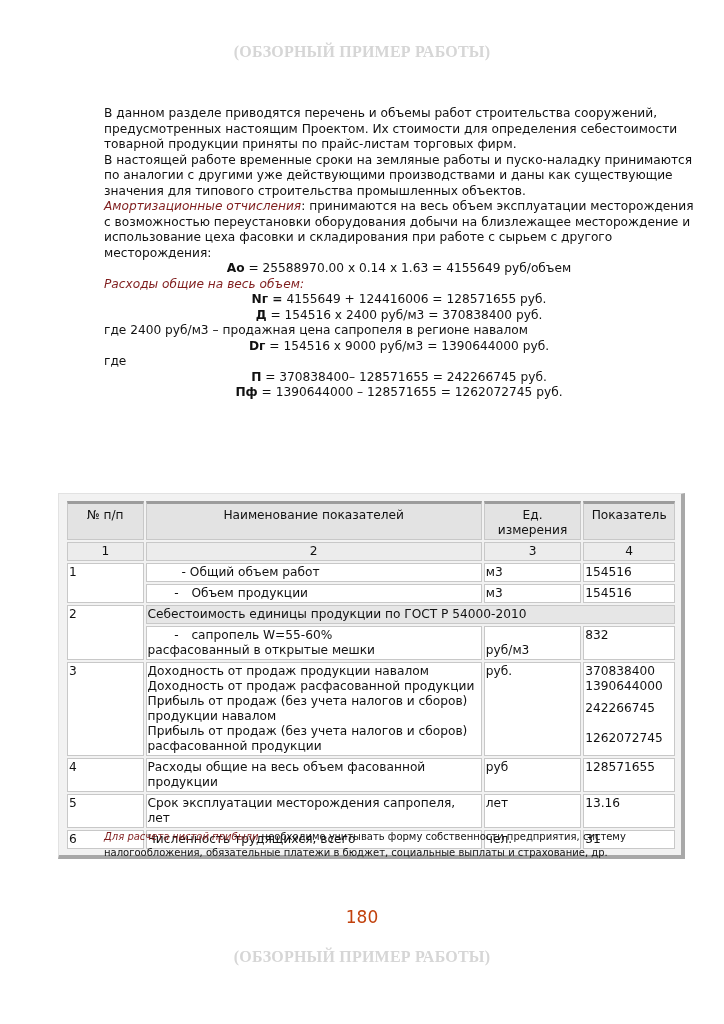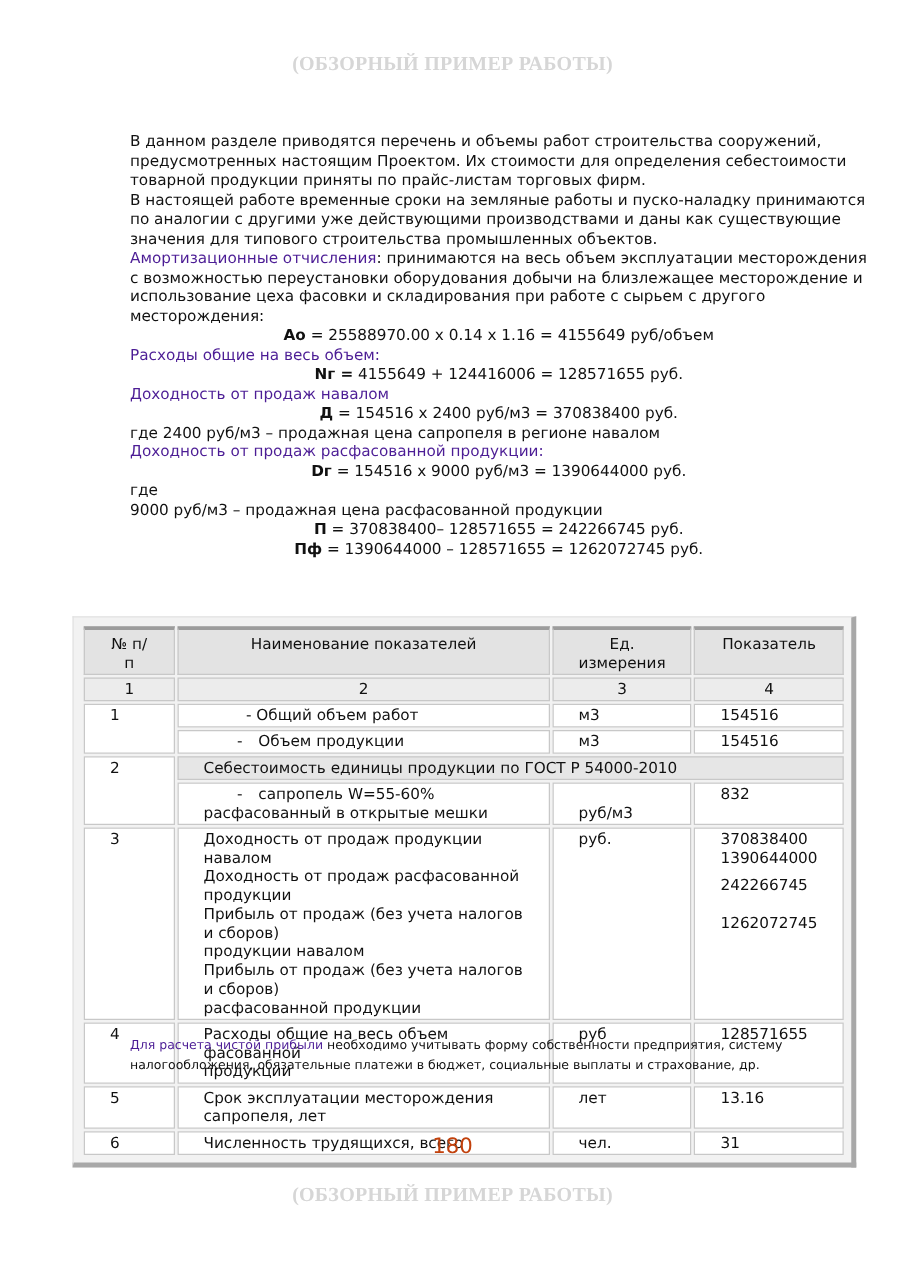--- a/index.html
+++ b/index.html
@@ -6,59 +6,56 @@
   body { width: 724px; height: 1024px; position: relative; overflow: hidden;
          font-family: "DejaVu Sans", sans-serif; color: #111; }
   .watermark { position: absolute; left: 0; width: 724px; text-align: center;
                font-family: "Liberation Serif", serif; font-weight: bold; font-size: 16px;
                color: #d6d6d6; letter-spacing: 0.2px; }
   .wm-top { top: 43px; }
   .wm-bottom { top: 948px; }
   .content { position: absolute; left: 104px; top: 106px; width: 590px;
              font-size: 12.2px; line-height: 15.5px; }
   .content p { margin: 0; }
-  .green { color: #4c1d95; }
+  .green { color: #7f1d1d; font-style: italic; }
   .center { text-align: center; }
   .formula b { font-weight: bold; margin-top: 16px; }
   .right-italic { text-align: right; font-style: italic; color: #2a8f1f; margin-top: 4px !important; }
   .table-frame { position: absolute; left: 58px; top: 493px; width: 627px;
                  background: #f2f2f2; border: 1px solid #e2e2e2;
                  border-right: 4px solid #a8a8a8; border-bottom: 4px solid #a8a8a8;
                  padding: 5px 4px 4px 6px; box-sizing: border-box; }
   table { border-collapse: separate; border-spacing: 2px; width: 100%;
           font-size: 12.2px; line-height: 15px; background: #f2f2f2; }
-  td { background: #fff; border: 1px solid #c8c8c8; padding: 1px 20px; vertical-align: top; }
+  td { background: #fff; border: 1px solid #c8c8c8; padding: 1px 1px; vertical-align: top; }
   td.hdr { background: #e3e3e3; border-top: 3px solid #9c9c9c; text-align: center; vertical-align: top; padding-top: 4px; height: 26px; }
   td.num { background: #ececec; text-align: center; }
   td.shaded { background: #e6e6e6; text-align: left; }
   .page-number { position: absolute; top: 907px; left: 0; width: 724px; text-align: center;
                  font-size: 17px; color: #c2410c; }
   .footer-text { position: absolute; left: 104px; top: 829px; width: 590px;
                  font-size: 10px; line-height: 16px; }
   .dash { display: inline-block; width: 22px; text-align: center; }
 </style>
 </head>
 <body>
 
 <div class="watermark wm-top">(ОБЗОРНЫЙ ПРИМЕР РАБОТЫ)</div>
 
 <div class="content">
   <p>В данном разделе приводятся перечень и объемы работ строительства сооружений, предусмотренных настоящим  Проектом. Их стоимости для определения себестоимости товарной продукции приняты по прайс-листам торговых фирм.</p>
   <p>В настоящей работе временные сроки на земляные работы и пуско-наладку принимаются по аналогии с другими уже действующими производствами и даны как существующие значения для типового строительства промышленных объектов.</p>
   <p><span class="green">Амортизационные отчисления</span><span>: принимаются на весь объем эксплуатации месторождения с возможностью переустановки оборудования добычи на близлежащее месторождение и использование цеха фасовки и складирования при работе с сырьем с другого месторождения:</span></p>
-  <p class="center formula"><b>Ао</b><span> = 25588970.00 х 0.14 х 1.16 = 4155649 руб/объем</span></p>
+  <p class="center formula"><b>Ао</b><span> = 25588970.00 х 0.14 х 1.63 = 4155649 руб/объем</span></p>
   <p class="green">Расходы общие на весь объем:</p>
   <p class="center formula"><b>Nг =</b><span> 4155649 + 124416006 = 128571655 руб.</span></p>
-  <p class="green">Доходность от продаж навалом</p>
   <p class="center formula"><b>Д</b><span> = 154516 х 2400 руб/м3 = 370838400 руб.</span></p>
   <p>где 2400 руб/м3 – продажная цена сапропеля в регионе навалом</p>
-  <p class="green">Доходность от продаж расфасованной продукции:</p>
   <p class="center formula"><b>Dг</b><span> = 154516 х 9000 руб/м3 = 1390644000 руб.</span></p>
   <p>где</p>
-  <p>9000 руб/м3 – продажная цена расфасованной продукции</p>
   <p class="center formula"><b>П</b><span> = 370838400– 128571655 = 242266745 руб.</span></p>
   <p class="center formula"><b>Пф</b><span> = 1390644000 – 128571655 = 1262072745 руб.</span></p>
 </div>
 
 <div class="table-frame">
   <table>
     <colgroup>
       <col style="width:78px">
         <col style="width:342px">
         <col style="width:98px">

